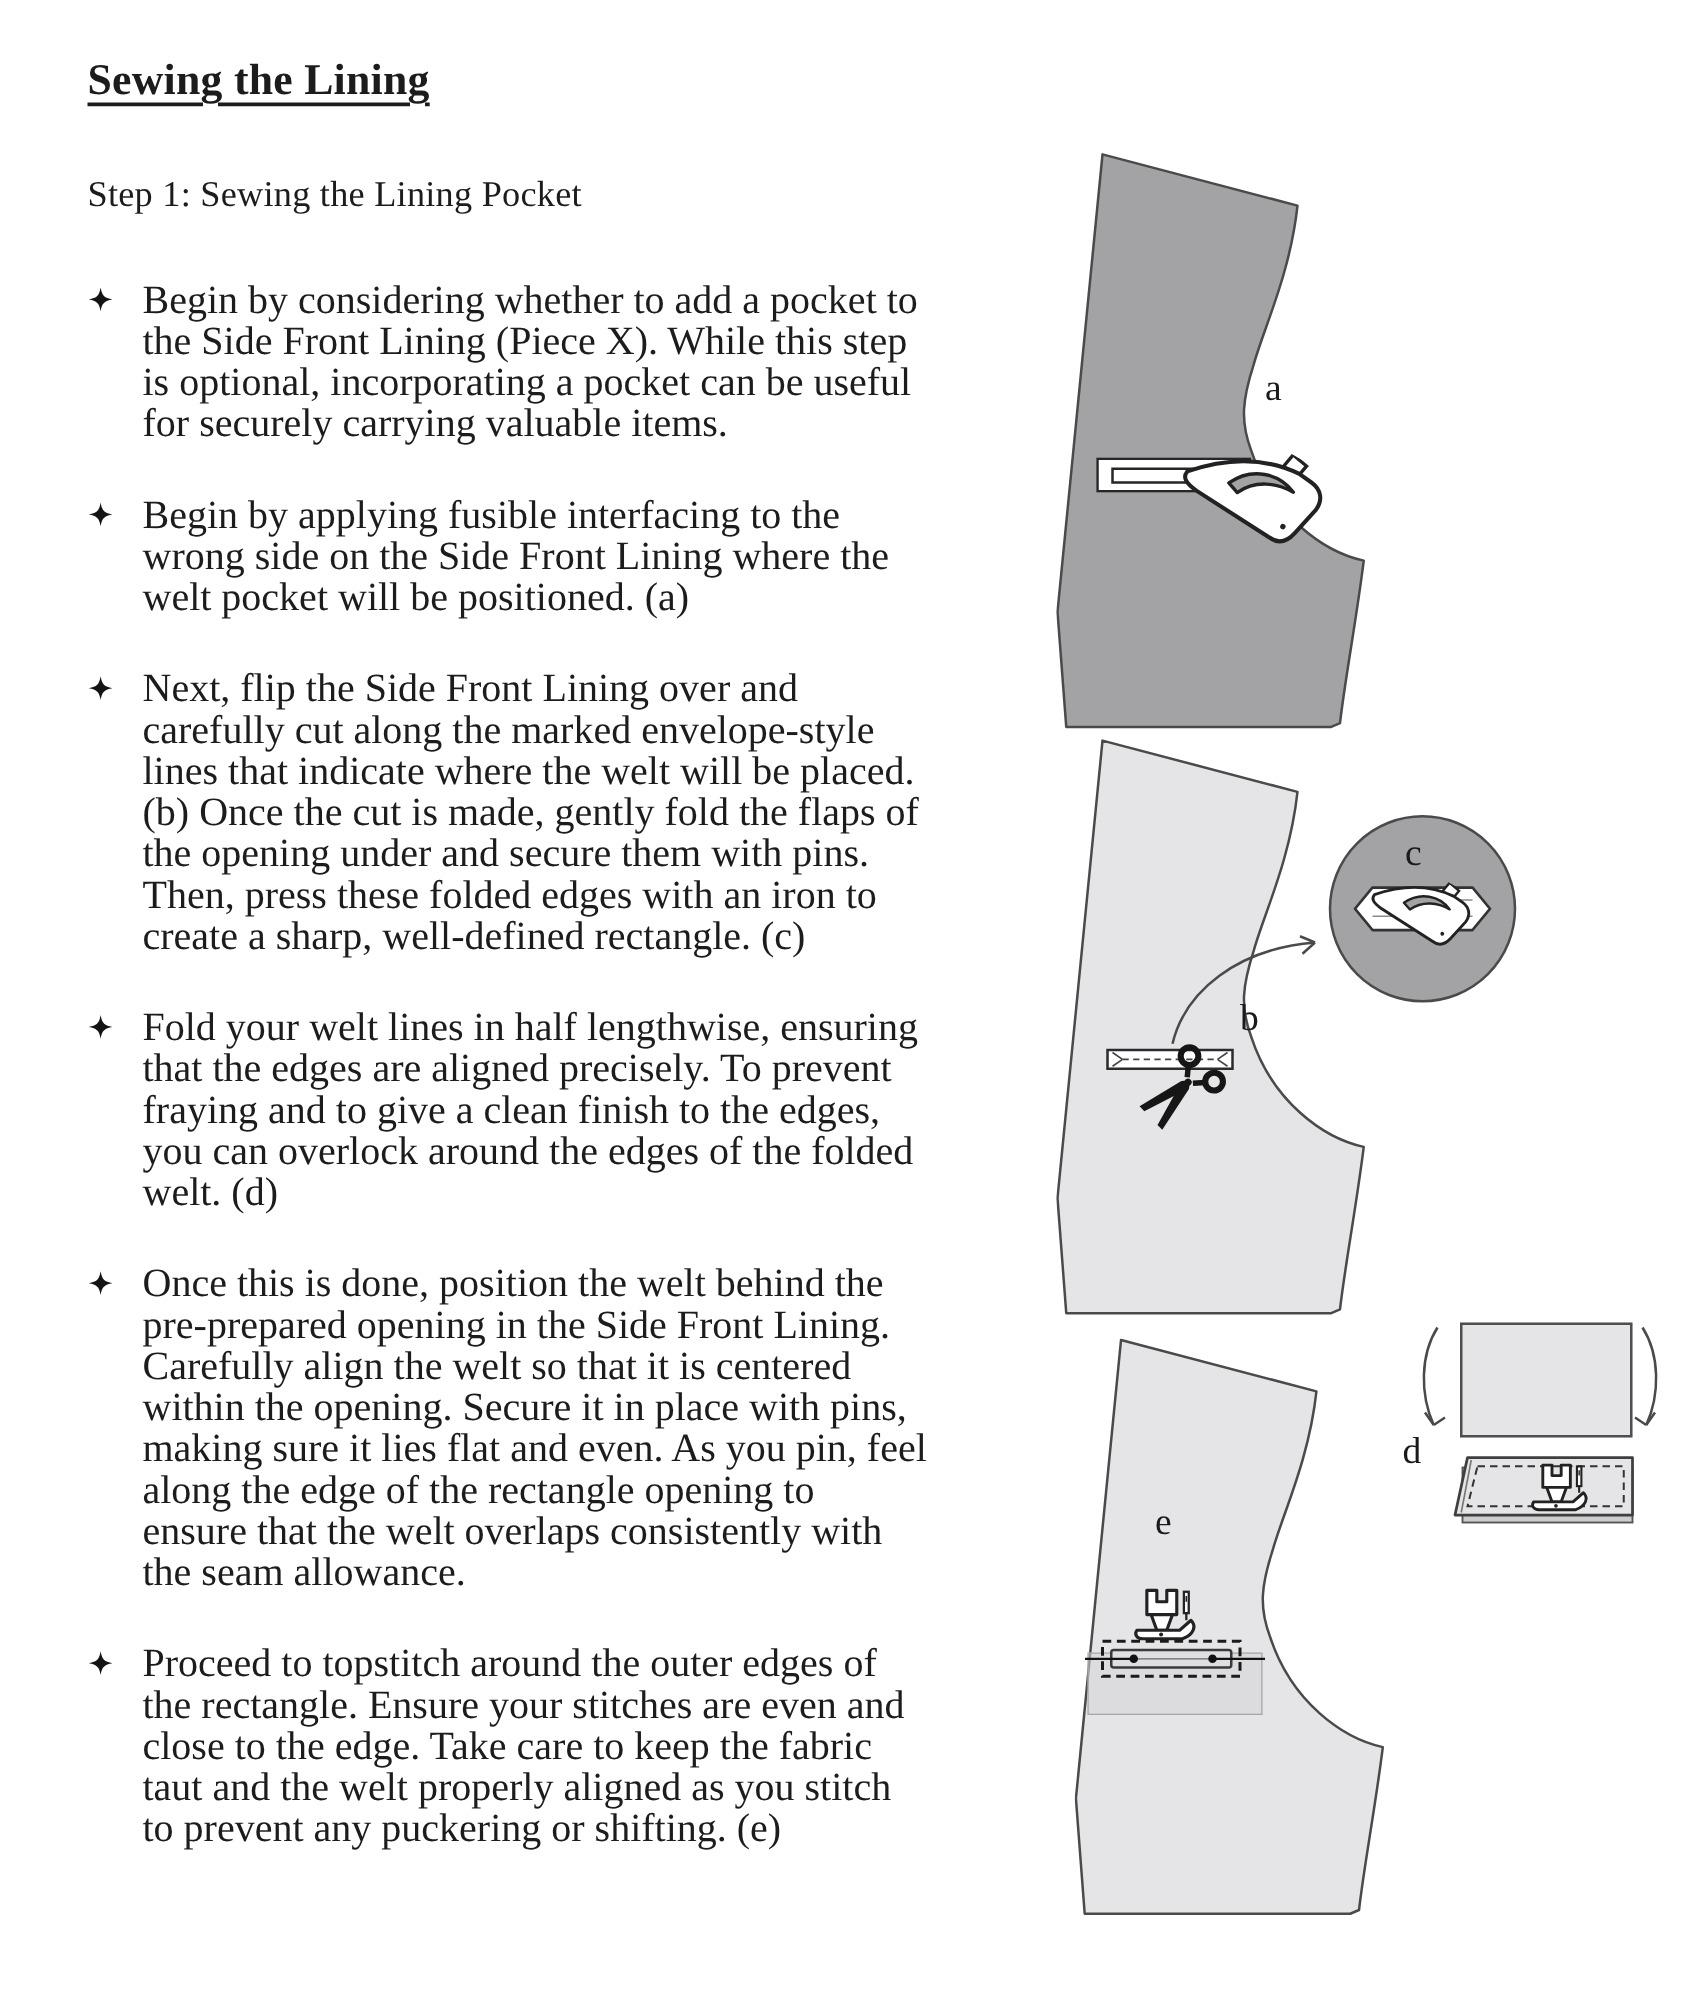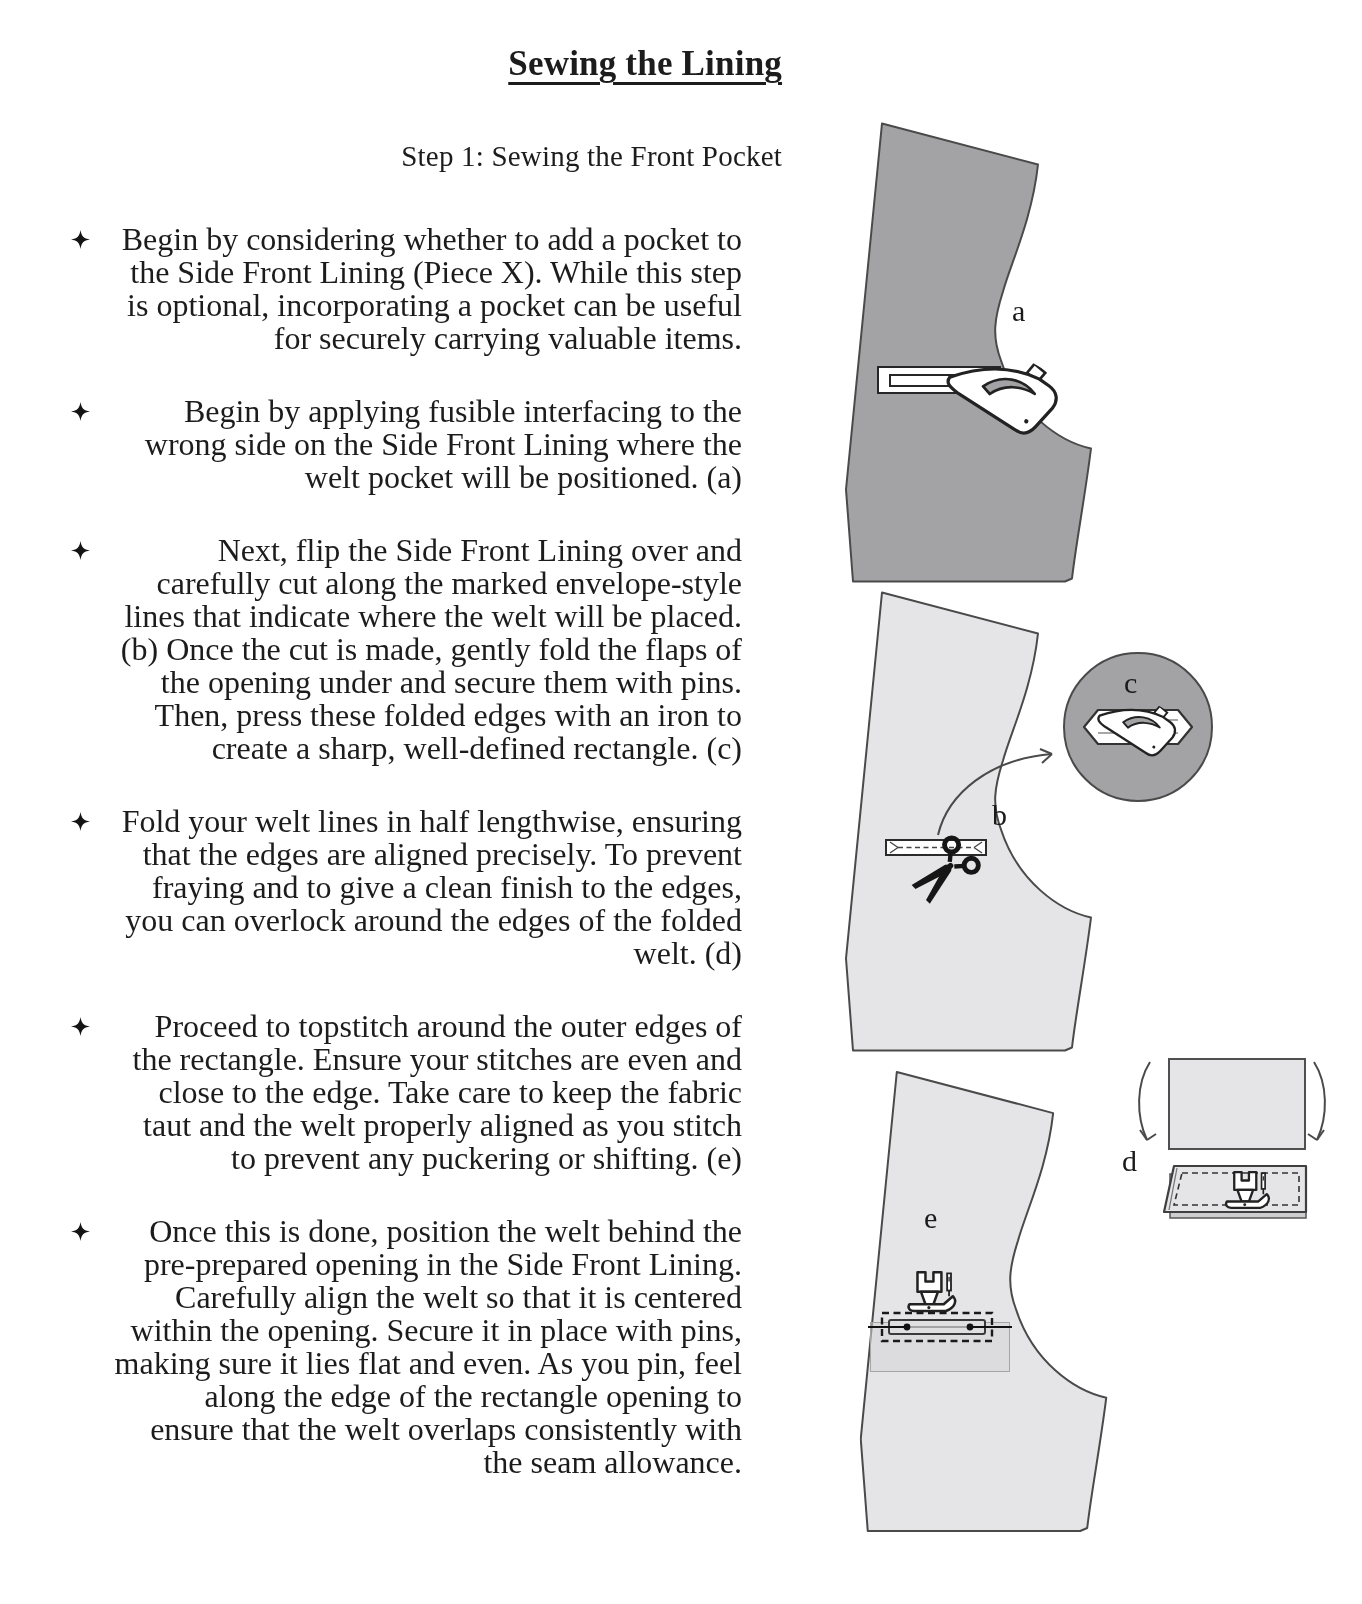--- a/index.html
+++ b/index.html
@@ -7,21 +7,21 @@
     --piece-light:#e5e5e7;
     --outline:#4a4a4a;
     --ink:#1c1c1c;
   }
   *{margin:0;padding:0;box-sizing:border-box;}
   html,body{background:#ffffff;}
   body{
     width:1362px;height:1604px;position:relative;overflow:hidden;
     font-family:"Liberation Serif","DejaVu Serif",serif;color:var(--ink);
   }
-  .text-col{position:absolute;left:70px;top:44px;width:712px;text-align:right;}
+  .text-col{position:absolute;left:70px;top:44px;width:712px;}
   h1.doc-title{
     font-size:35px;font-weight:bold;letter-spacing:.2px;
     text-decoration:underline;text-decoration-thickness:3px;text-underline-offset:7px;
   }
   h2.step-heading{font-size:29px;font-weight:normal;margin-top:56px;letter-spacing:.2px;}
   ul.instructions{list-style:none;margin-top:50px;}
   ul.instructions li{
     position:relative;padding-left:44px;margin-bottom:40px;
     font-size:32px;line-height:33px;max-width:672px;
   }
@@ -58,21 +58,21 @@
       <circle cx="20" cy="33" r="1.4" fill="#222"></circle>
       <rect x="36" y="3" width="3.4" height="15" fill="#fff" stroke="#222" stroke-width="1.6"></rect>
       <line x1="37.7" y1="6" x2="37.7" y2="10" stroke="#222" stroke-width="1.1"></line>
       <line x1="37.7" y1="18" x2="37.7" y2="23" stroke="#222" stroke-width="1.6"></line>
     </symbol>
   </defs>
 </svg>
 
 <main class="text-col">
   <h1 class="doc-title">Sewing the Lining</h1>
-  <h2 class="step-heading">Step 1: Sewing the Front Pocket</h2>
+  <h2 class="step-heading">Step 1: Sewing the Lining Pocket</h2>
   <ul class="instructions">
     <li>
       <svg class="star" viewBox="0 0 24 24">
           <path d="M12 0 C13.4 8.3 15.7 10.6 24 12 C15.7 13.4 13.4 15.7 12 24 C10.6 15.7 8.3 13.4 0 12 C8.3 10.6 10.6 8.3 12 0 Z"></path>
         </svg>
       <span>Begin by considering whether to add a pocket to the Side Front Lining (Piece X). While this step is optional, incorporating a pocket can be useful for securely carrying valuable items.</span>
     </li>
     <li>
       <svg class="star" viewBox="0 0 24 24">
           <path d="M12 0 C13.4 8.3 15.7 10.6 24 12 C15.7 13.4 13.4 15.7 12 24 C10.6 15.7 8.3 13.4 0 12 C8.3 10.6 10.6 8.3 12 0 Z"></path>
@@ -88,27 +88,27 @@
     <li>
       <svg class="star" viewBox="0 0 24 24">
           <path d="M12 0 C13.4 8.3 15.7 10.6 24 12 C15.7 13.4 13.4 15.7 12 24 C10.6 15.7 8.3 13.4 0 12 C8.3 10.6 10.6 8.3 12 0 Z"></path>
         </svg>
       <span>Fold your welt lines in half lengthwise, ensuring that the edges are aligned precisely. To prevent fraying and to give a clean finish to the edges, you can overlock around the edges of the folded welt.  (d)</span>
     </li>
     <li>
       <svg class="star" viewBox="0 0 24 24">
           <path d="M12 0 C13.4 8.3 15.7 10.6 24 12 C15.7 13.4 13.4 15.7 12 24 C10.6 15.7 8.3 13.4 0 12 C8.3 10.6 10.6 8.3 12 0 Z"></path>
         </svg>
+      <span>Once this is done, position the welt behind the pre-prepared opening in the Side Front Lining. Carefully align the welt so that it is centered within the opening. Secure it in place with pins, making sure it lies flat and even. As you pin, feel along the edge of the rectangle opening to ensure that the welt overlaps consistently with the seam allowance.</span>
+    </li>
+    <li>
+      <svg class="star" viewBox="0 0 24 24">
+          <path d="M12 0 C13.4 8.3 15.7 10.6 24 12 C15.7 13.4 13.4 15.7 12 24 C10.6 15.7 8.3 13.4 0 12 C8.3 10.6 10.6 8.3 12 0 Z"></path>
+        </svg>
       <span>Proceed to topstitch around the outer edges of the rectangle. Ensure your stitches are even and close to the edge. Take care to keep the fabric taut and the welt properly aligned as you stitch to prevent any puckering or shifting. (e)</span>
-    </li>
-    <li>
-      <svg class="star" viewBox="0 0 24 24">
-          <path d="M12 0 C13.4 8.3 15.7 10.6 24 12 C15.7 13.4 13.4 15.7 12 24 C10.6 15.7 8.3 13.4 0 12 C8.3 10.6 10.6 8.3 12 0 Z"></path>
-        </svg>
-      <span>Once this is done, position the welt behind the pre-prepared opening in the Side Front Lining. Carefully align the welt so that it is centered within the opening. Secure it in place with pins, making sure it lies flat and even. As you pin, feel along the edge of the rectangle opening to ensure that the welt overlaps consistently with the seam allowance.</span>
     </li>
   </ul>
 </main>
 
 <div class="figures">
 
   <svg class="piece-dark" style="left:845px;top:119px;" width="250" height="466" viewBox="0 0 250 465">
       <use href="#sym-piece"></use>
     </svg>
   <div class="patch" style="left:877px;top:366px;width:124px;height:28px;"></div>

